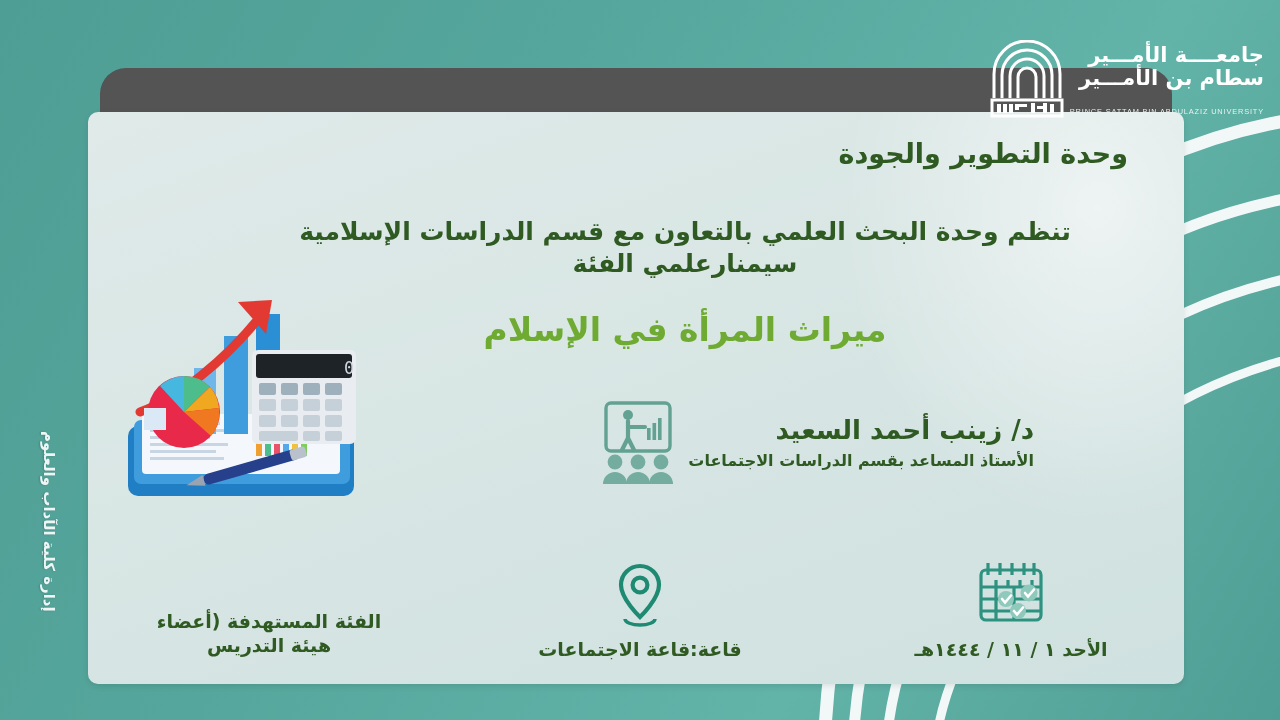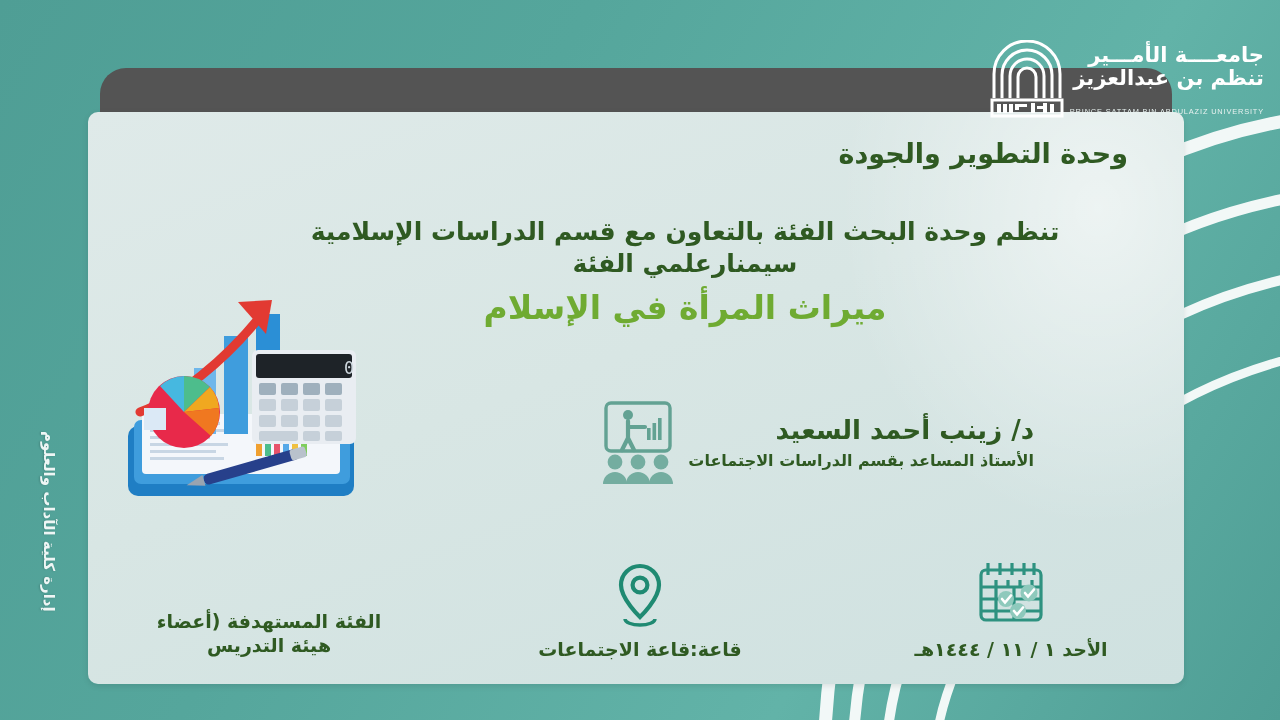--- a/index.html
+++ b/index.html
@@ -54,21 +54,21 @@
   }
   
   .org{
     position:absolute;right:52px;top:104px;left:150px;
     text-align:center;direction:rtl;
   }
   .org-l1{font-size:25px;font-weight:700;color:#2f5a22;line-height:1.28;}
   .org-l2{font-size:25px;font-weight:700;color:#2f5a22;line-height:1.28;}
   .topic{
     font-size:33px;font-weight:700;color:#6fab32;
-    line-height:1.35;margin-top:6px;letter-spacing:0;
+    line-height:1.35;margin-top:28px;letter-spacing:0;
   }
   
   .speaker{
     position:absolute;right:150px;top:288px;
     display:flex;align-items:center;gap:9px;direction:rtl;
   }
   .speaker-text{text-align:right;}
   .speaker-name{font-size:26px;font-weight:700;color:#2f5a22;line-height:1.25;}
   .speaker-role{font-size:16px;font-weight:700;color:#2f5a22;line-height:1.3;margin-top:4px;}
   .speaker-icon{width:82px;height:86px;flex:0 0 auto;}
@@ -117,21 +117,21 @@
   </svg>
 
   <div class="grey-slab"></div>
 
   <div class="card">
     <div class="card-sheen"></div>
 
     <div class="unit-title">وحدة التطوير والجودة</div>
 
     <div class="org">
-      <div class="org-l1">تنظم وحدة البحث الفئة بالتعاون  مع قسم الدراسات الإسلامية</div>
+      <div class="org-l1">تنظم وحدة البحث العلمي بالتعاون  مع قسم الدراسات الإسلامية</div>
       <div class="org-l2">سيمنارعلمي الفئة</div>
       <div class="topic">ميراث المرأة في الإسلام</div>
     </div>
 
     <div class="speaker">
       <div class="speaker-text">
         <div class="speaker-name">د/ زينب أحمد السعيد</div>
         <div class="speaker-role">الأستاذ المساعد بقسم الدراسات الاجتماعات</div>
       </div>
       <svg class="speaker-icon" viewBox="0 0 82 86">
@@ -256,21 +256,21 @@
       <div class="info-item audience">
         <div class="info-label">الفئة المستهدفة (أعضاء هيئة التدريس</div>
       </div>
 
     </div>
   </div>
 
   <div class="logo">
     <div class="logo-words">
       <div class="logo-ar1">جامعــــة الأمـــير</div>
-      <div class="logo-ar2">تنظم بن عبدالعزيز</div>
+      <div class="logo-ar2">سطام بن الأمـــير</div>
       <div class="logo-en">PRINCE SATTAM BIN ABDULAZIZ UNIVERSITY</div>
     </div>
     <svg class="logo-mark" viewBox="0 0 86 80">
       <g fill="none" stroke="#ffffff" stroke-width="3">
         <path d="M10 58 V34 a33 33 0 0 1 66 0 V58"></path>
         <path d="M18 58 V35 a25 25 0 0 1 50 0 V58"></path>
         <path d="M26 58 V36 a17 17 0 0 1 34 0 V58"></path>
         <path d="M34 58 V37 a9 9 0 0 1 18 0 V58"></path>
       </g>
       <rect x="8" y="60" width="70" height="16" fill="none" stroke="#ffffff" stroke-width="3"></rect>

